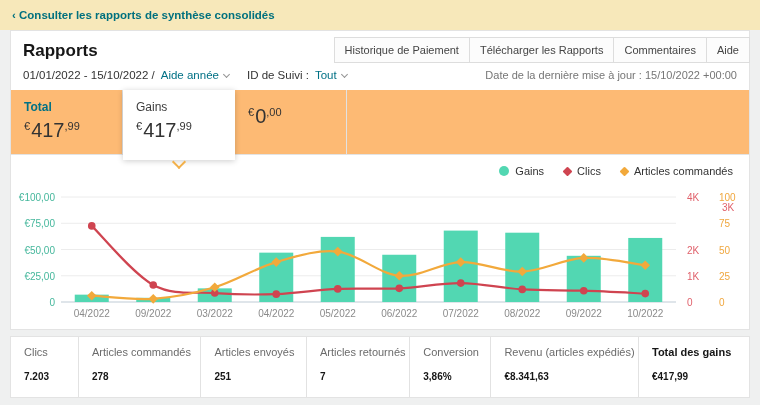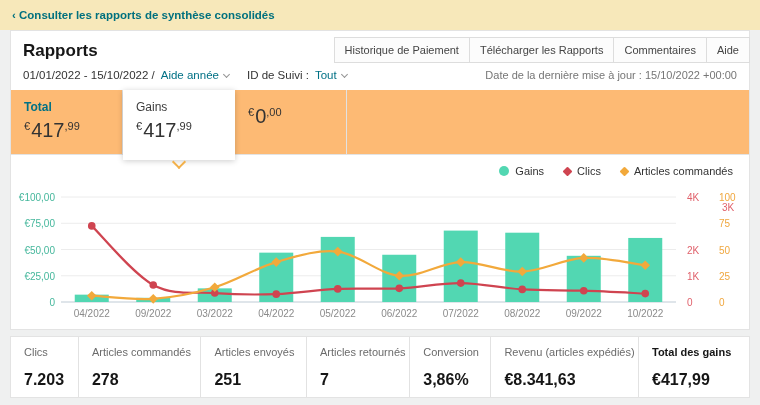--- a/index.html
+++ b/index.html
@@ -45,21 +45,21 @@
   .axis-col .tick { position:absolute; left:0; transform:translateY(-50%); font-size:10px; }
   .plot-area { position:absolute; left:50px; top:42px; width:615px; height:105px; }
   .plot-area svg { overflow:visible; display:block; }
   .x-labels { position:absolute; left:50px; top:153px; width:615px; display:flex; }
   .x-labels div { flex:1; text-align:center; font-size:10px; color:#8b8b8b; }
   
   .table-box { margin-top:6px; height:62px; display:flex; }
   .tcell { padding:9px 0 0 13px; border-right:1px solid #e2e2e2; }
   .tcell:last-child { border-right:none; }
   .tcell .tlbl { font-size:11px; color:#6b6b6b; white-space:nowrap; }
-  .tcell .tval { font-size:16px; font-weight:bold; color:#161616; margin-top:13px; }
+  .tcell .tval { font-size:10px; font-weight:bold; color:#161616; margin-top:13px; }
   .tcell.emph .tlbl { color:#161616; font-weight:bold; }
 </style>
 </head>
 <body>
 
 <div class="banner">
   <a>‹ Consulter les rapports de synthèse consolidés</a>
 </div>
 
 <div class="box top-box">

